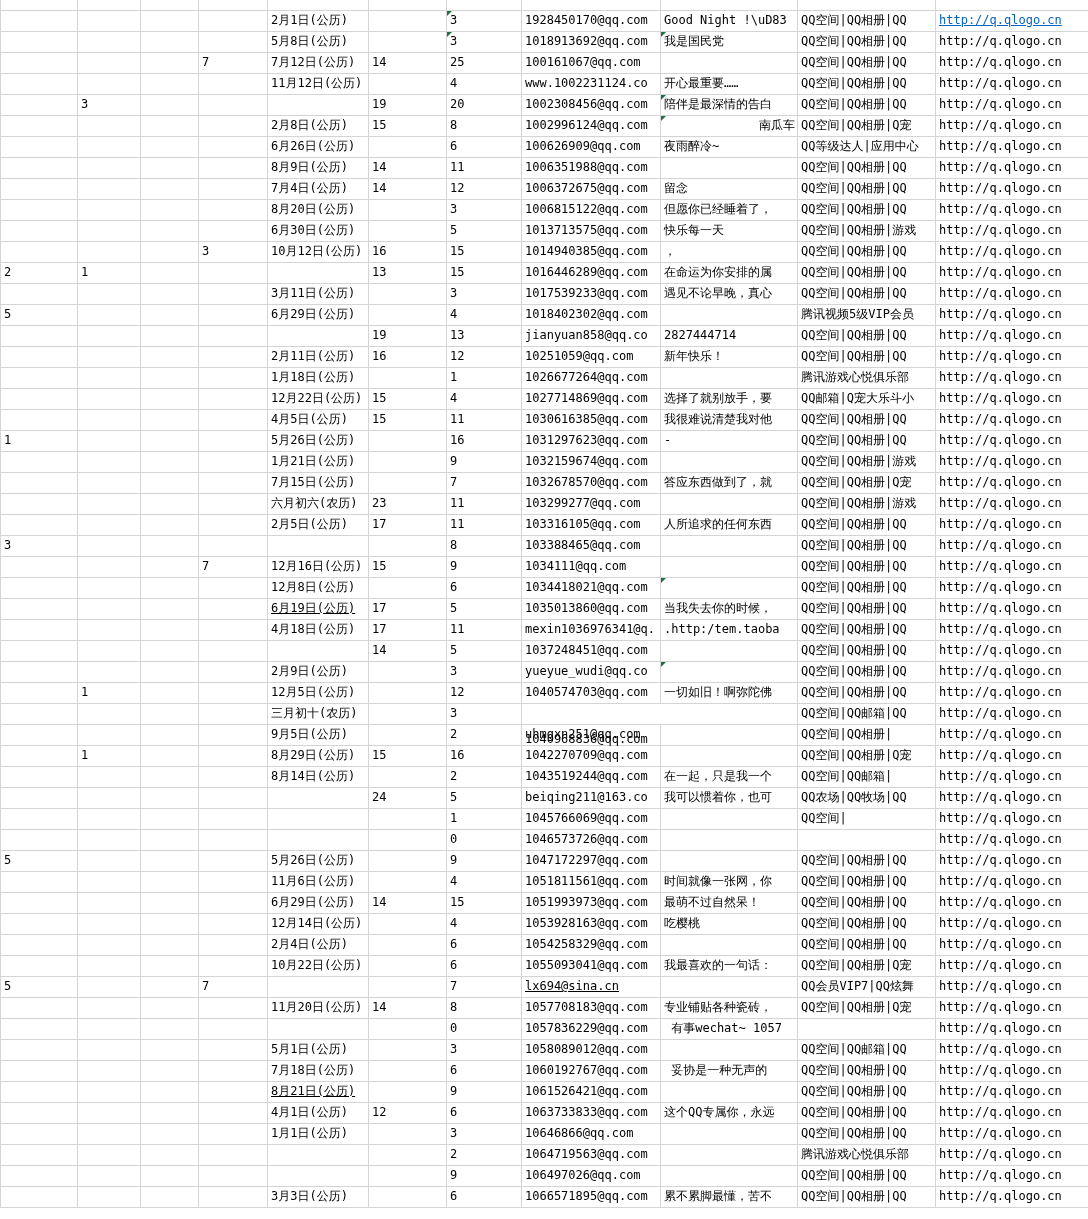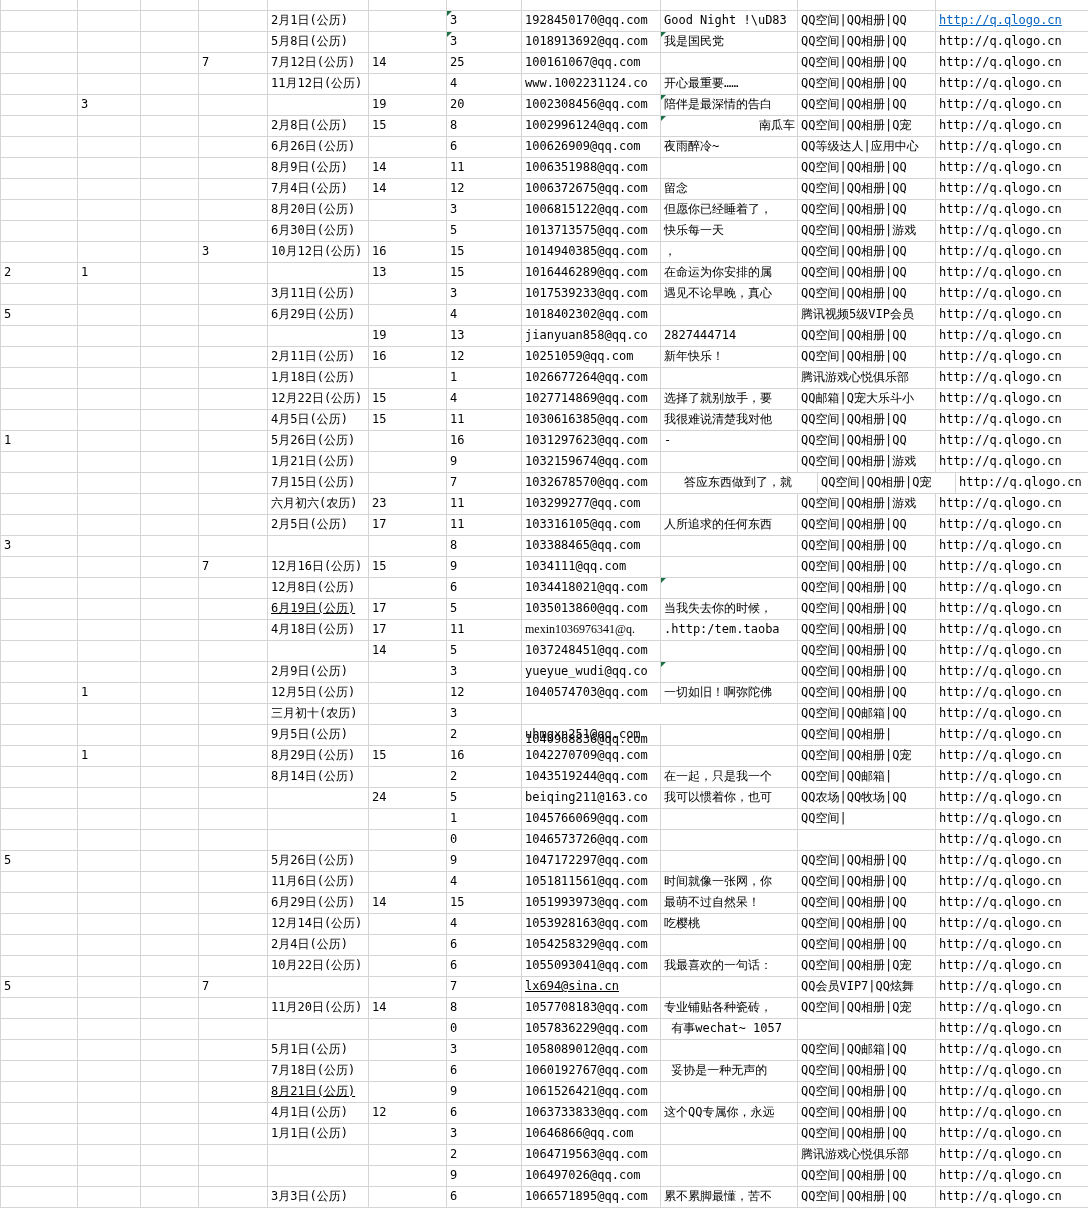--- a/index.html
+++ b/index.html
@@ -330,21 +330,21 @@
     </div>
     <div class="row">
       <div class="cell" style="width: 77px;"><span class="t"></span></div>
       <div class="cell" style="width: 63px;"><span class="t"></span></div>
       <div class="cell" style="width: 58px;"><span class="t"></span></div>
       <div class="cell" style="width: 69px;"><span class="t"></span></div>
       <div class="cell" style="width: 101px;"><span class="t">7月15日(公历)</span></div>
       <div class="cell" style="width: 78px;"><span class="t"></span></div>
       <div class="cell" style="width: 75px;"><span class="t">7</span></div>
       <div class="cell" style="width: 139px;"><span class="t">1032678570@qq.com</span></div>
-      <div class="cell" style="width: 137px; margin-left: 20px;"><span class="t">答应东西做到了，就</span></div>
+      <div class="cell" style="width: 137px;"><span class="t">答应东西做到了，就</span></div>
       <div class="cell" style="width: 138px;"><span class="t">QQ空间|QQ相册|Q宠</span></div>
       <div class="cell" style="width: 153px;"><span class="t">http://q.qlogo.cn</span></div>
     </div>
     <div class="row">
       <div class="cell" style="width: 77px;"><span class="t"></span></div>
       <div class="cell" style="width: 63px;"><span class="t"></span></div>
       <div class="cell" style="width: 58px;"><span class="t"></span></div>
       <div class="cell" style="width: 69px;"><span class="t"></span></div>
       <div class="cell" style="width: 101px;"><span class="t">六月初六(农历)</span></div>
       <div class="cell" style="width: 78px;"><span class="t">23</span></div>
@@ -420,21 +420,21 @@
       <div class="cell" style="width: 153px;"><span class="t">http://q.qlogo.cn</span></div>
     </div>
     <div class="row">
       <div class="cell" style="width: 77px;"><span class="t"></span></div>
       <div class="cell" style="width: 63px;"><span class="t"></span></div>
       <div class="cell" style="width: 58px;"><span class="t"></span></div>
       <div class="cell" style="width: 69px;"><span class="t"></span></div>
       <div class="cell" style="width: 101px;"><span class="t">4月18日(公历)</span></div>
       <div class="cell" style="width: 78px;"><span class="t">17</span></div>
       <div class="cell" style="width: 75px;"><span class="t">11</span></div>
-      <div class="cell" style="width: 139px; font-family: Liberation Serif, serif;"><span class="t">mexin1036976341@q.</span></div>
+      <div class="cell" style="width: 139px;"><span class="t">mexin1036976341@q.</span></div>
       <div class="cell" style="width: 137px;"><span class="t">.http:/tem.taoba</span></div>
       <div class="cell" style="width: 138px;"><span class="t">QQ空间|QQ相册|QQ</span></div>
       <div class="cell" style="width: 153px;"><span class="t">http://q.qlogo.cn</span></div>
     </div>
     <div class="row">
       <div class="cell" style="width: 77px;"><span class="t"></span></div>
       <div class="cell" style="width: 63px;"><span class="t"></span></div>
       <div class="cell" style="width: 58px;"><span class="t"></span></div>
       <div class="cell" style="width: 69px;"><span class="t"></span></div>
       <div class="cell" style="width: 101px;"><span class="t"></span></div>

